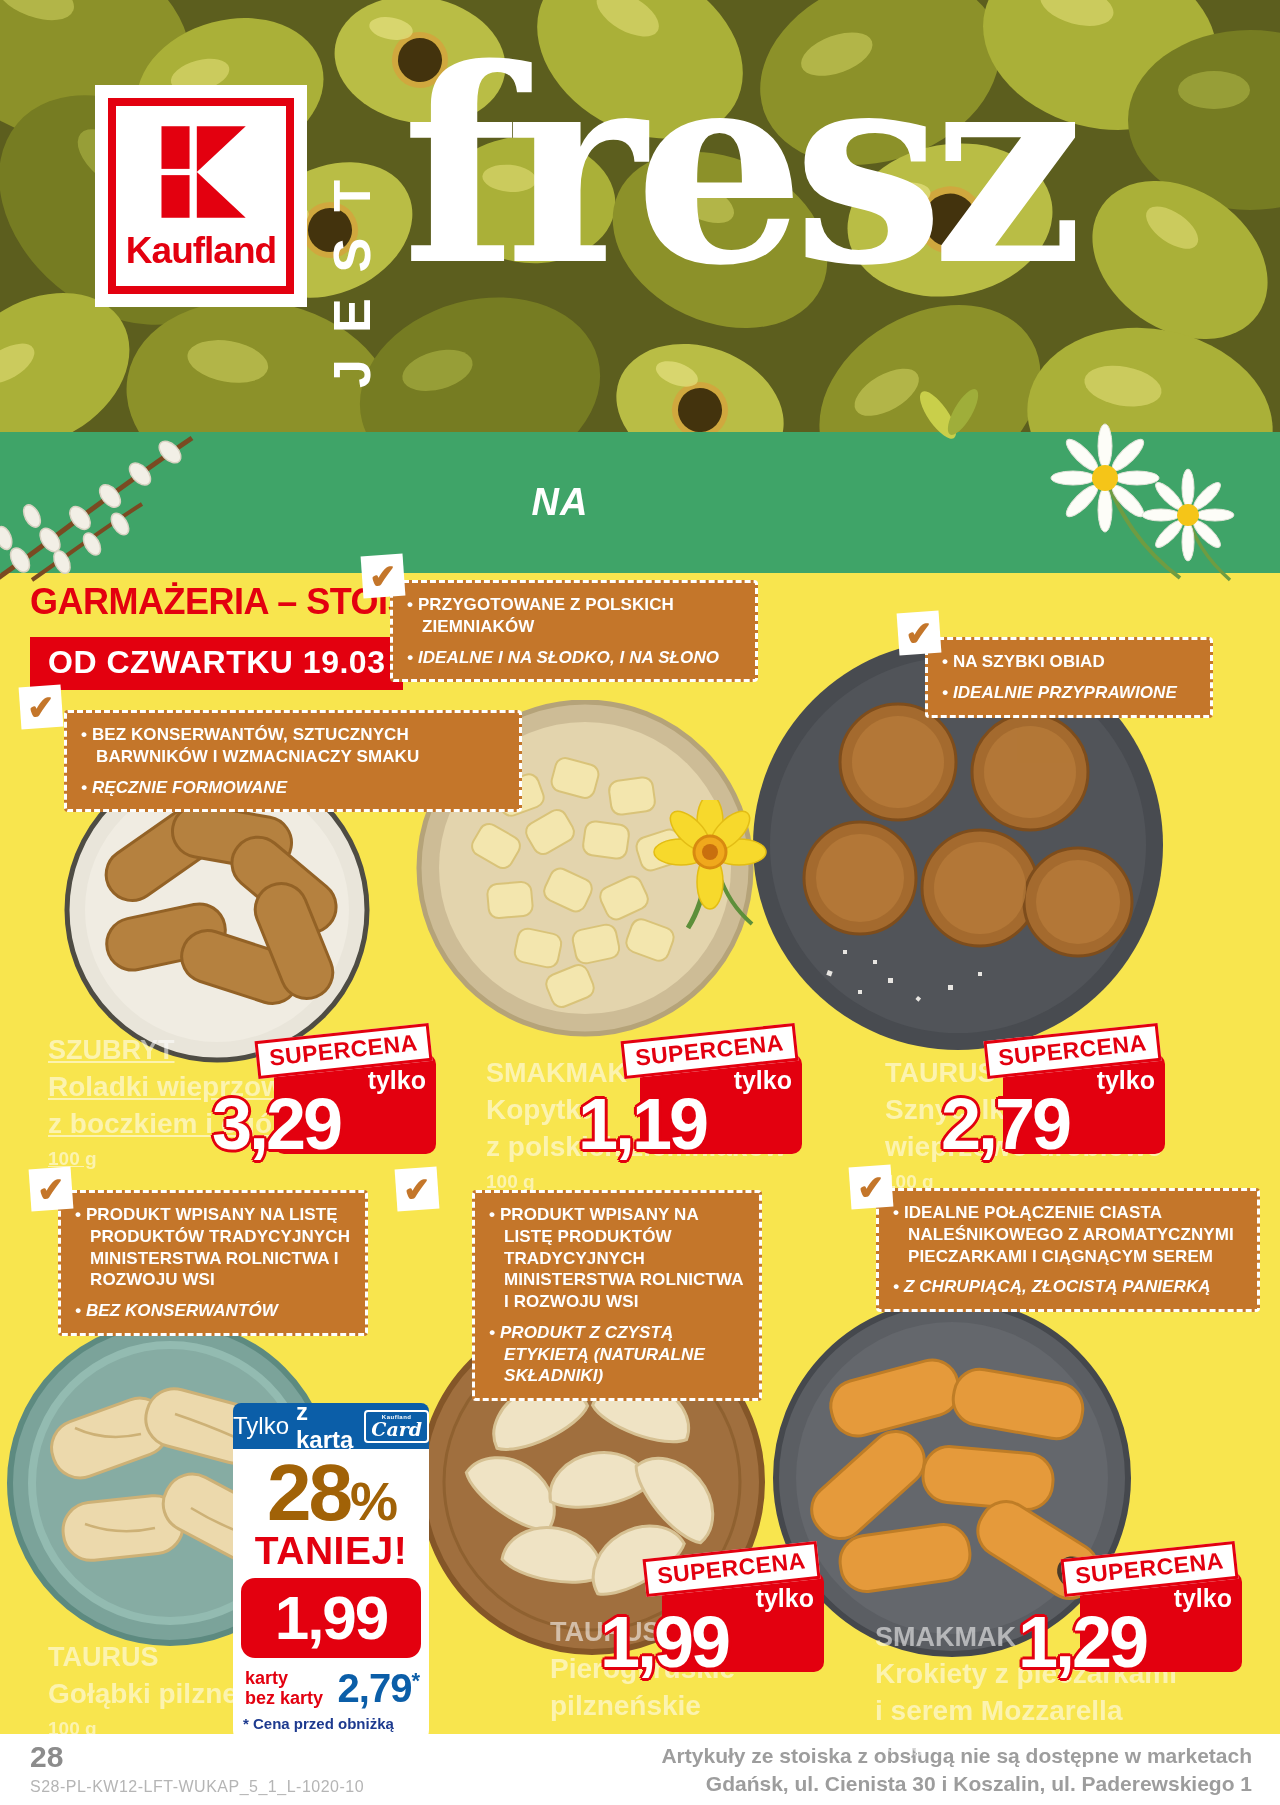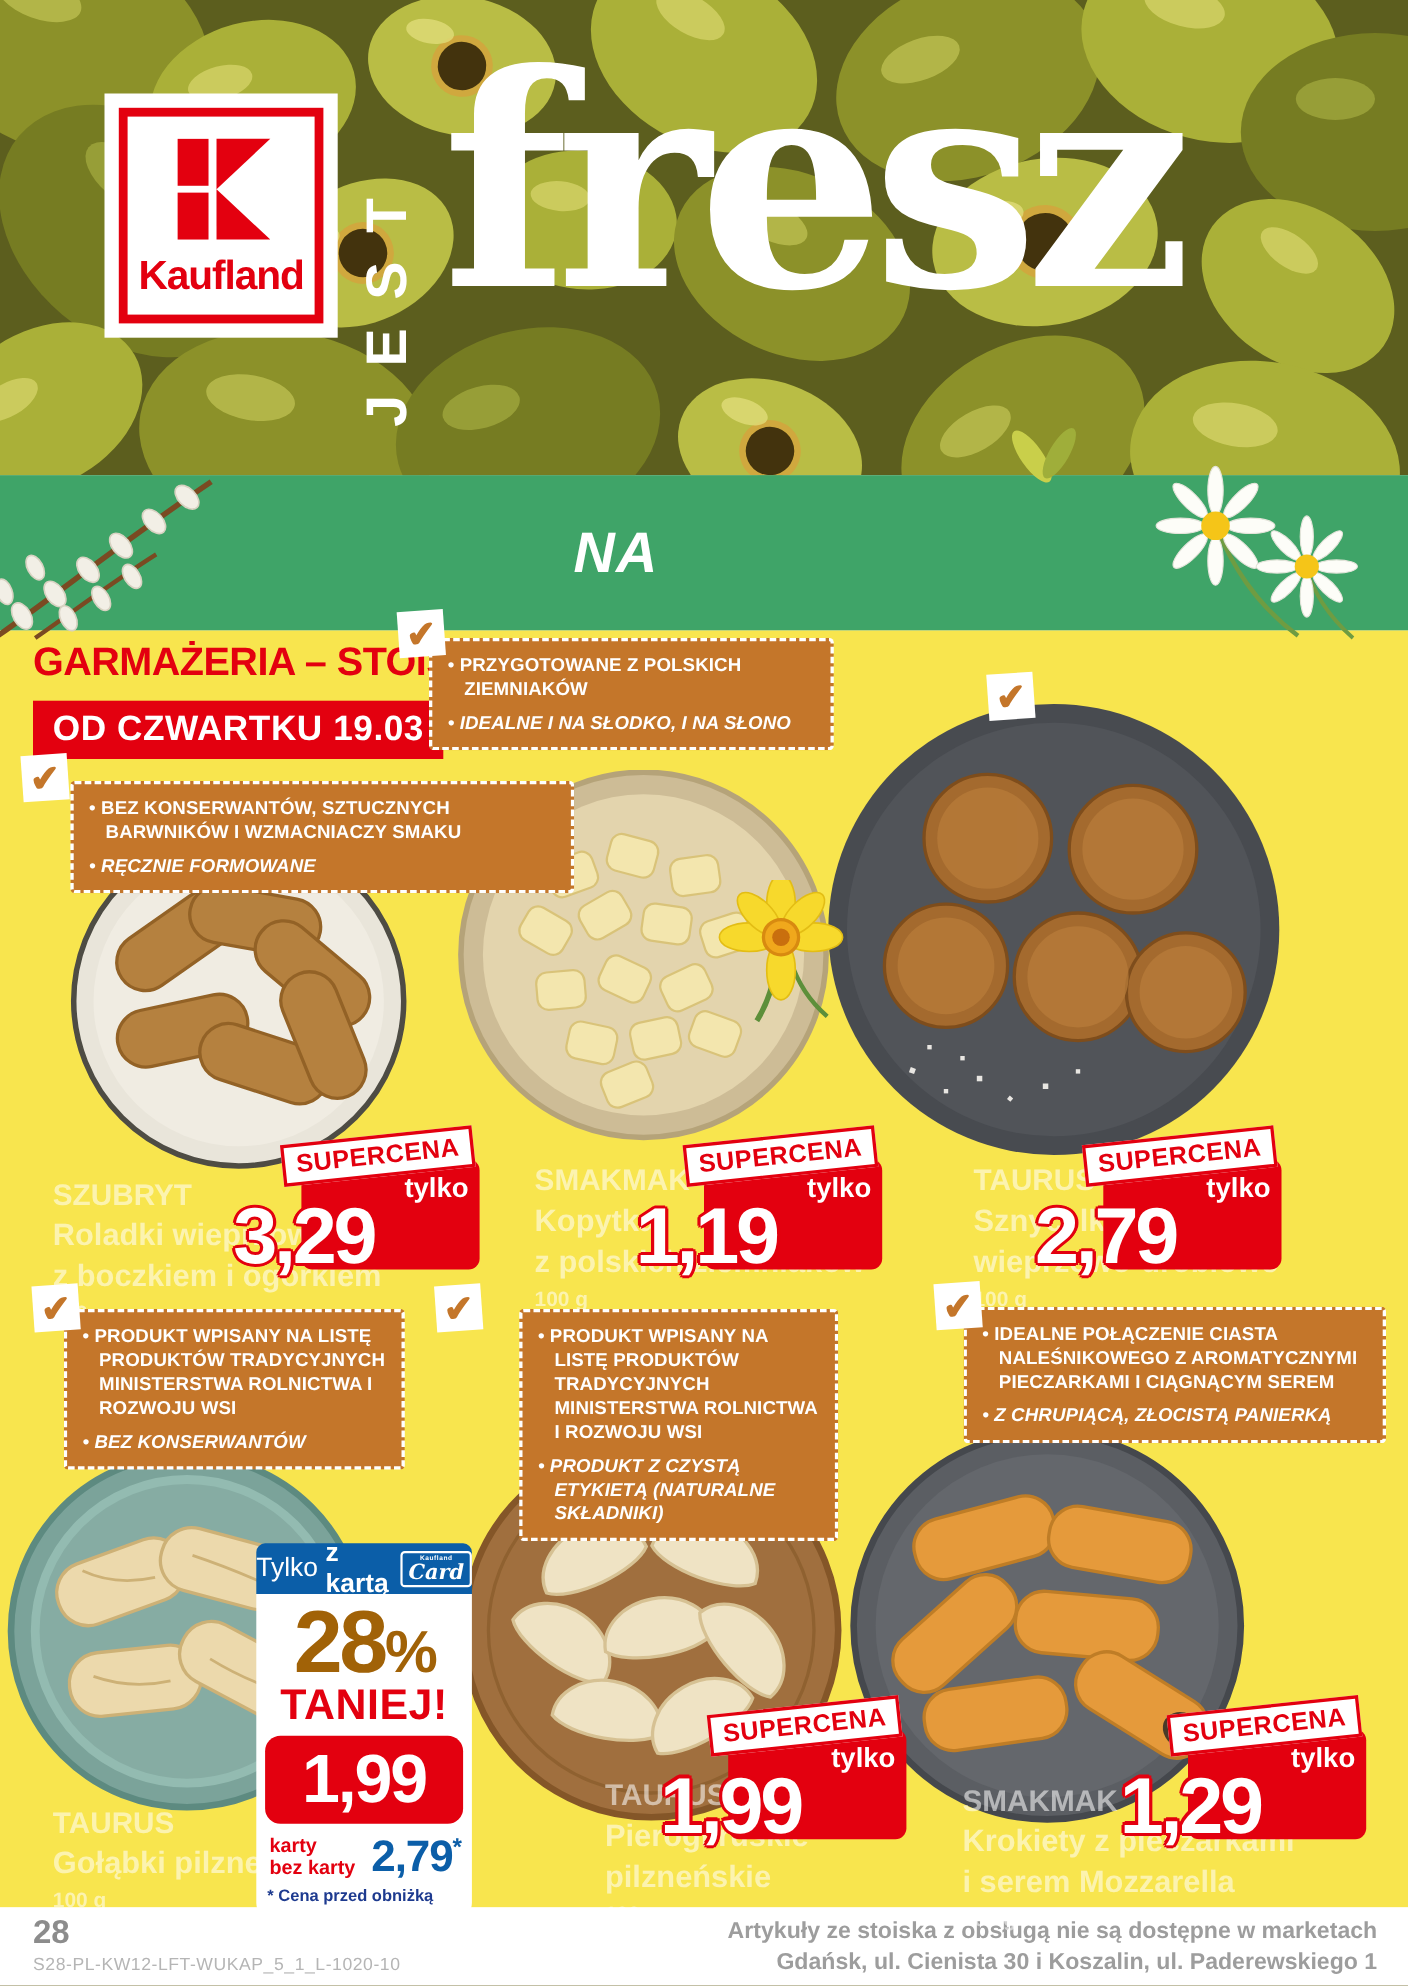--- a/index.html
+++ b/index.html
@@ -16,21 +16,21 @@
   .jest{position:absolute;left:322px;top:78px;height:310px;z-index:3;color:#fff;
         writing-mode:vertical-rl;transform:rotate(180deg);font-size:52px;font-weight:700;
         letter-spacing:26px;}
   .fresz{position:absolute;left:402px;top:26px;z-index:3;color:#fff;
         font-family:"DejaVu Serif",serif;font-weight:700;font-size:268px;line-height:1.05;
         letter-spacing:-12px;}
   
   .band{position:absolute;left:0;top:432px;width:1280px;height:141px;background:#3fa468;z-index:2;}
   .band-title{position:absolute;left:180px;top:0;width:760px;height:141px;display:flex;
         align-items:center;justify-content:center;gap:22px;}
-  .band-na{color:#fff;font-style:italic;font-weight:800;font-size:52px;letter-spacing:1px;}
+  .band-na{color:#fff;font-style:italic;font-weight:800;font-size:38px;letter-spacing:1px;}
   .band-main{color:#fff;font-weight:800;font-size:74px;letter-spacing:-1px;}
   .willow{position:absolute;left:-8px;top:-12px;}
   .daisies{position:absolute;left:1020px;top:-14px;}
   .sprig{position:absolute;left:898px;top:-62px;}
   
   .content{position:absolute;left:0;top:573px;width:1280px;height:1161px;background:#f8e54e;}
   .heading{position:absolute;left:30px;top:8px;margin:0;color:#e3000f;font-size:36px;
         font-weight:800;letter-spacing:-.5px;}
   .date-badge{position:absolute;left:30px;top:64px;background:#e3000f;color:#fff;
         font-weight:800;font-size:32px;padding:7px 18px 9px;letter-spacing:.5px;}
@@ -226,21 +226,21 @@
       <circle cx="155" cy="155" r="132" fill="#f0ece2"></circle>
       <g fill="#b5813f" stroke="#936226" stroke-width="3">
         <rect x="-60" y="-26" width="120" height="52" rx="26" transform="translate(98,100) rotate(-35)"></rect>
         <rect x="-60" y="-26" width="120" height="52" rx="26" transform="translate(170,82) rotate(10)"></rect>
         <rect x="-60" y="-26" width="120" height="52" rx="26" transform="translate(222,130) rotate(40)"></rect>
         <rect x="-60" y="-26" width="120" height="52" rx="26" transform="translate(104,182) rotate(-12)"></rect>
         <rect x="-60" y="-26" width="120" height="52" rx="26" transform="translate(178,212) rotate(18)"></rect>
         <rect x="-60" y="-26" width="120" height="52" rx="26" transform="translate(232,186) rotate(68)"></rect>
       </g>
     </svg>
-    <div class="pname" style="left:48px;top:496px;">
+    <div class="pname" style="left:48px;top:460px;text-decoration:underline;">
       <span class="brand">SZUBRYT</span>
       <span class="line">Roladki wieprzowe</span>
       <span class="line">z boczkiem i ogórkiem</span>
       <span class="wt">100 g</span>
     </div>
     <div class="badge" style="left:246px;top:459px;">
       <span class="b-label">SUPERCENA</span>
       <div class="b-box"></div>
       <span class="b-tylko">tylko</span>
       <span class="b-value">3,29</span>
@@ -320,20 +320,24 @@
         <rect x="110" y="350" width="4" height="4"></rect>
           <rect x="140" y="338" width="5" height="5"></rect>
         <rect x="170" y="356" width="4" height="4" transform="rotate(40 170 356)"></rect>
         <rect x="200" y="345" width="5" height="5"></rect>
           <rect x="95" y="310" width="4" height="4"></rect>
         <rect x="230" y="332" width="4" height="4"></rect>
           <rect x="125" y="320" width="4" height="4"></rect>
       </g>
     </svg>
     <div class="chk" style="left:898px;top:39px;">✔</div>
+    <div class="callout" style="left:925px;top:64px;width:288px;">
+      <div class="blt">NA SZYBKI OBIAD</div>
+      <div class="blt">IDEALNIE PRZYPRAWIONE</div>
+    </div>
     <div class="pname" style="left:885px;top:483px;">
       <span class="brand">TAURUS</span>
       <span class="line">Sznycelki</span>
       <span class="line">wieprzowo-drobiowe</span>
       <span class="wt">100 g</span>
     </div>
     <div class="badge" style="left:975px;top:459px;">
       <span class="b-label">SUPERCENA</span>
       <div class="b-box"></div>
       <span class="b-tylko">tylko</span>

